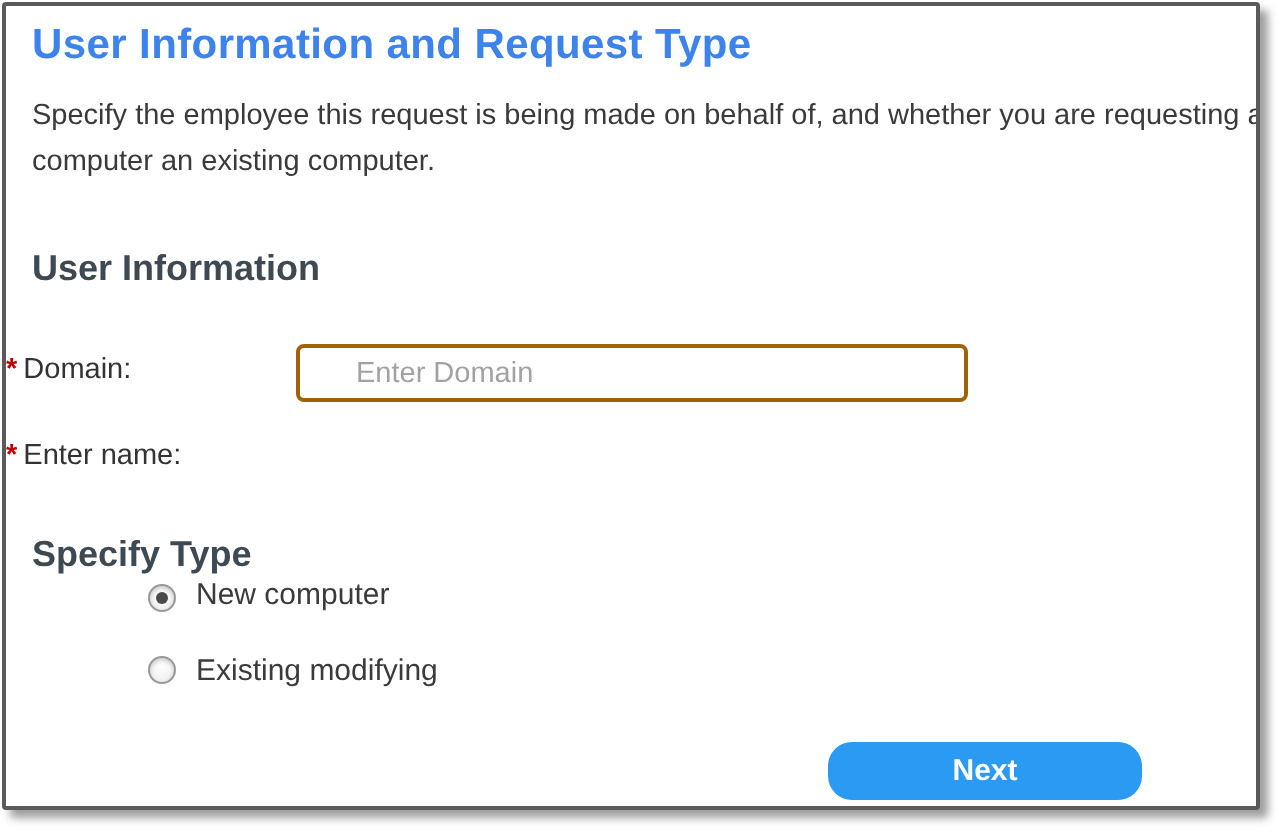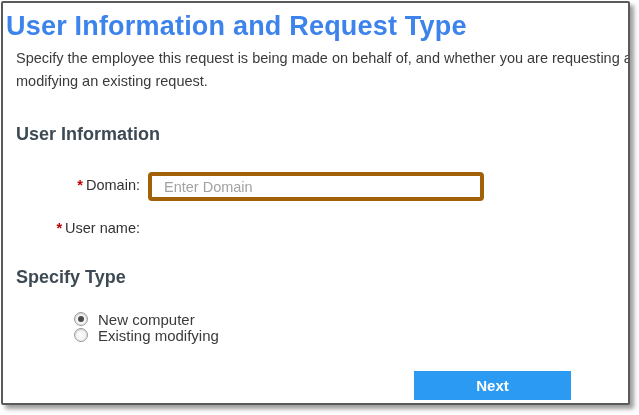--- a/index.html
+++ b/index.html
@@ -10,22 +10,22 @@
     position: absolute; top: 1px; left: 1px;
     width: 629px; height: 404px;
     background: #ffffff;
     border: 2px solid #5a5a5a;
     border-radius: 2px;
     box-shadow: 4px 4px 4px rgba(40,40,40,0.45);
     overflow: hidden;
   }
 
   .page-title {
-    position: absolute; left: 3px; top: 8px;
-    font-size: 27px; font-weight: 600;
+    position: absolute; left: 13px; top: 8px;
+    font-size: 21px; font-weight: 600;
     color: #3c83ec;
     letter-spacing: 0.2px;
     white-space: nowrap;
   }
 
   .desc {
     position: absolute; left: 13px; top: 44px;
     width: 616px;
     font-size: 14.5px; line-height: 23px;
     color: #3a3a3a;
@@ -41,46 +41,46 @@
   }
   .heading-user-info { top: 121px; }
   .heading-request-type { top: 264px; }
 
   .form-row { position: absolute; left: 0; width: 100%; height: 29px; }
   .row-domain { top: 169px; }
   .row-username { top: 212px; }
 
   .field-label {
     position: absolute; left: 0; top: 5px;
-    width: 137px; text-align: right;
+    width: 137px; text-align: left;
     font-size: 14.5px; color: #333333;
     white-space: nowrap;
   }
   .req-star { color: #c00000; font-weight: 700; margin-right: 3px; }
 
   .text-input {
     position: absolute; left: 145px; top: 0;
     width: 336px; height: 29px;
-    border: 4px solid #a16207;
+    border: 2px solid #a16207;
     border-radius: 4px;
-    padding: 0 12px;
+    padding: 0 28px;
     font-size: 14.5px;
     font-family: "Liberation Sans", "DejaVu Sans", sans-serif;
     color: #333333;
     background: #ffffff;
     outline: none;
   }
   .text-input::placeholder { color: #a2a2a2; opacity: 1; }
 
   .radio-row {
     position: absolute; left: 71px;
     display: flex; align-items: center;
     height: 18px; cursor: default;
   }
-  .radio-row-1 { top: 307px; }
+  .radio-row-1 { top: 285px; align-items: flex-end; }
   .radio-row-2 { top: 323px; }
 
   .radio-circle {
     width: 14px; height: 14px;
     border-radius: 50%;
     border: 1px solid #999999;
     background: radial-gradient(circle at 50% 35%, #fdfdfd, #ececec);
     box-shadow: inset 0 1px 2px rgba(0,0,0,0.18);
     position: relative;
     flex: 0 0 auto;
@@ -95,49 +95,49 @@
   .radio-label {
     margin-left: 10px;
     font-size: 15px; color: #3b3b3b;
     white-space: nowrap;
   }
 
   .next-button {
     position: absolute; left: 411px; top: 368px;
     width: 157px; height: 29px;
     background: #2b9af2;
-    border: none; border-radius: 0;
+    border: none; border-radius: 12px;
     color: #ffffff;
     font-size: 15px; font-weight: 700;
     font-family: "Liberation Sans", "DejaVu Sans", sans-serif;
     cursor: pointer;
     line-height: 29px; text-align: center;
   }
 </style>
 </head>
 <body>
 
 <div class="panel">
 
   <h1 class="page-title">User Information and Request Type</h1>
 
   <div class="desc">
     <div class="desc-line">Specify the employee this request is being made on behalf of, and whether you are requesting a new computer or</div>
-    <div class="desc-line">modifying an existing request.</div>
+    <div class="desc-line">computer an existing computer.</div>
   </div>
 
   <h2 class="section-heading heading-user-info">User Information</h2>
 
   <div class="form-row row-domain">
     <label class="field-label"><span class="req-star">*</span><span>Domain:</span></label>
     <input class="text-input" type="text" placeholder="Enter Domain" style="">
   </div>
 
   <div class="form-row row-username">
-    <label class="field-label"><span class="req-star">*</span><span>User name:</span></label>
+    <label class="field-label"><span class="req-star">*</span><span>Enter name:</span></label>
   </div>
 
   <h2 class="section-heading heading-request-type">Specify Type</h2>
 
   <div class="radio-row radio-row-1">
     <span class="radio-circle selected"></span>
     <span class="radio-label">New computer</span>
   </div>
 
   <div class="radio-row radio-row-2">

